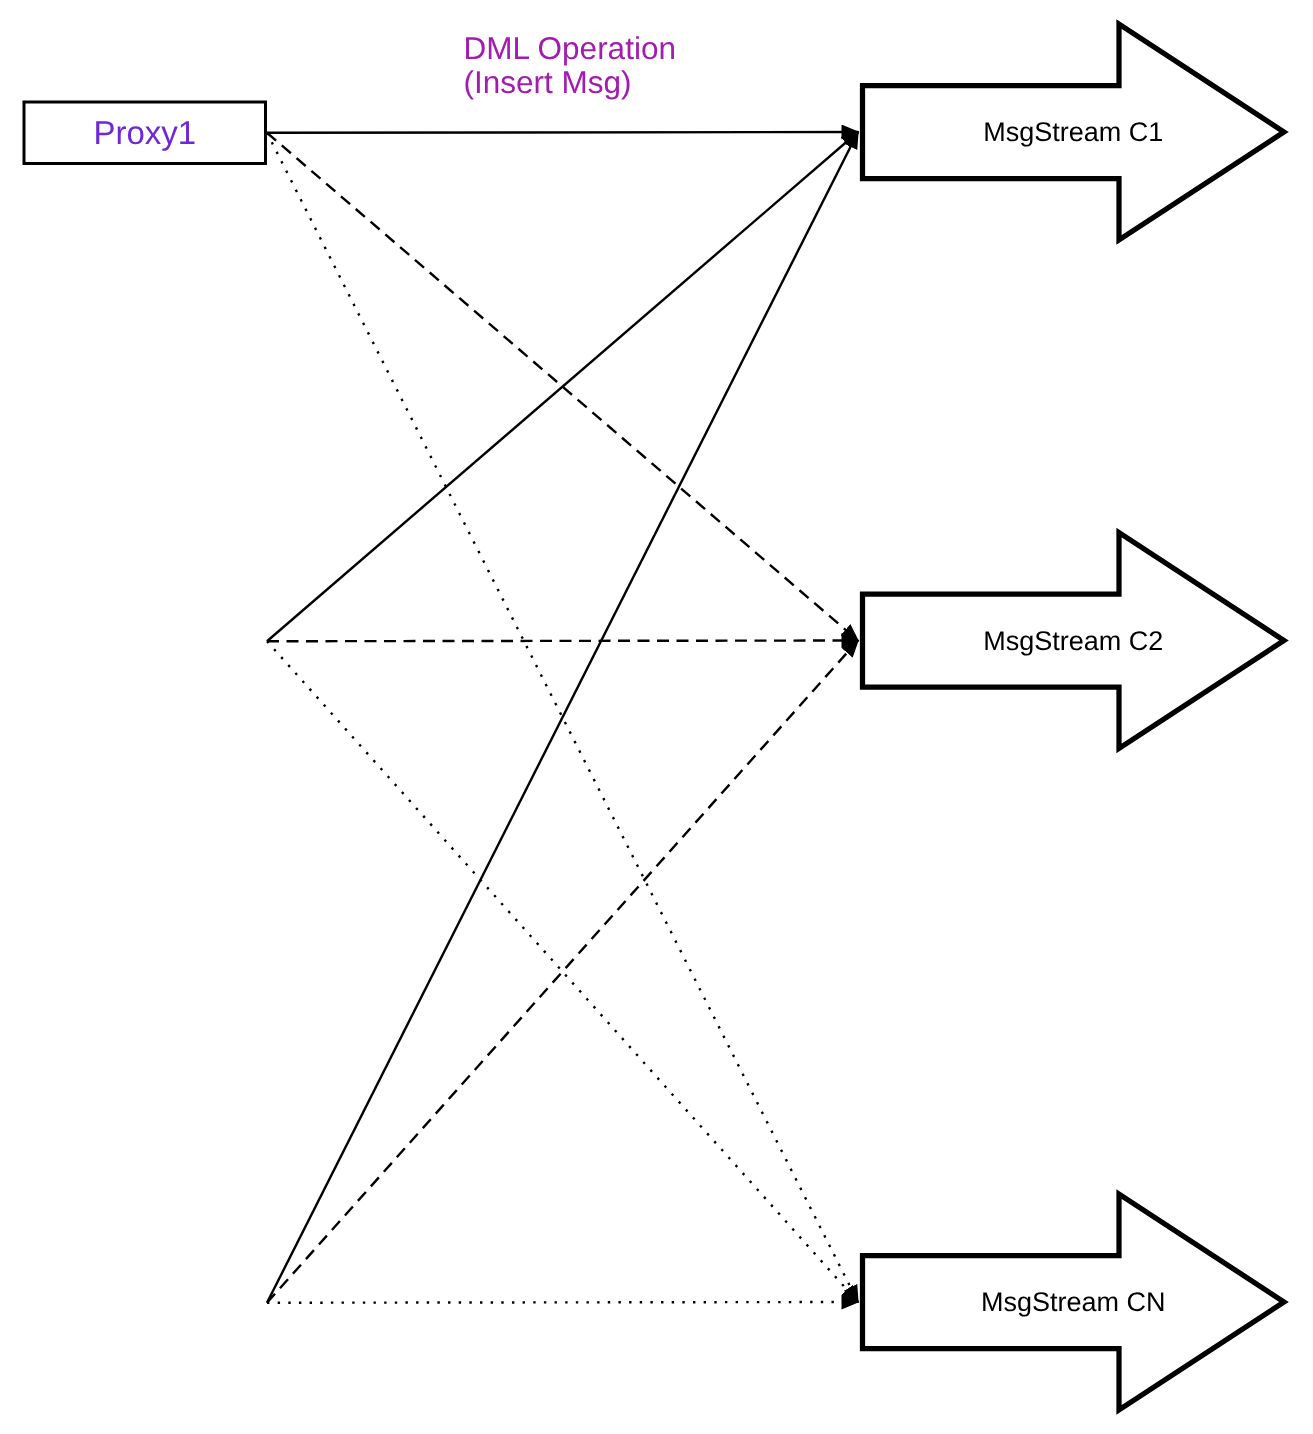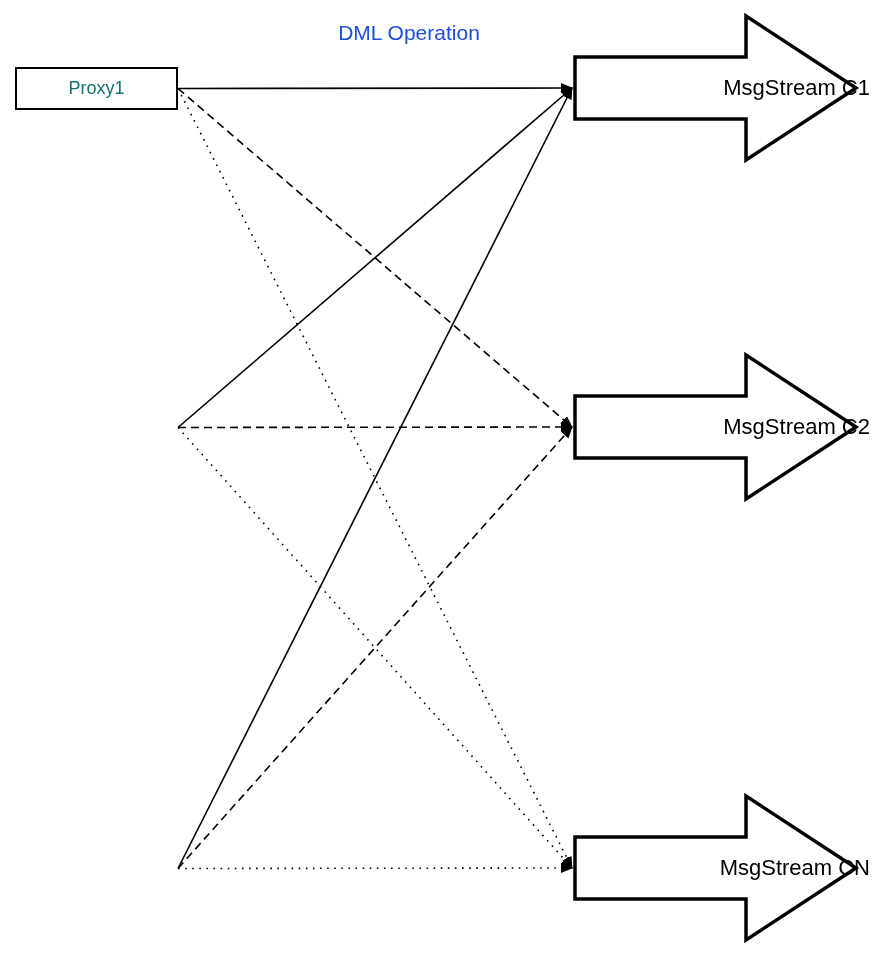--- a/index.html
+++ b/index.html
@@ -37,42 +37,42 @@
     position: absolute;
     left: 15px;
     width: 163px;
     height: 43px;
     box-sizing: border-box;
     border: 2.5px solid #000000;
     background: #ffffff;
     display: flex;
     align-items: center;
     justify-content: center;
-    font-size: 18px;
-    color: #0f766e;
+    font-size: 22px;
+    color: #6d28d9;
   }
   .stream-label {
     position: absolute;
-    left: 589px;
+    left: 575px;
     width: 281px;
     height: 30px;
     line-height: 30px;
-    text-align: right;
-    font-size: 22px;
+    text-align: center;
+    font-size: 18px;
     color: #000000;
   }
   .top-label {
     position: absolute;
     left: 309px;
     top: 21px;
     width: 200px;
-    text-align: center;
+    text-align: left;
     font-size: 21px;
     line-height: 23px;
-    color: #1d4ed8;
+    color: #a21caf;
   }
 </style>
 </head>
 <body>
 
 <div class="canvas">
 
   <svg class="diagram-svg" viewBox="0 0 875 956" xmlns="http://www.w3.org/2000/svg">
     <defs>
       <marker id="arrowhead" markerUnits="userSpaceOnUse" markerWidth="14" markerHeight="12" refX="11" refY="5" orient="auto">
@@ -92,20 +92,21 @@
         <line x1="178" y1="868.5" x2="572" y2="868" class="edge" stroke-dasharray="1.6,5.5" marker-end="url(#arrowhead)"></line>
       </g>
 
     <polygon class="bigarrow" points="575,57 746,57 746,16 856,88 746,160 746,119 575,119"></polygon>
     <polygon class="bigarrow" points="575,396 746,396 746,355 856,427 746,499 746,458 575,458"></polygon>
     <polygon class="bigarrow" points="575,837 746,837 746,796 856,868 746,940 746,899 575,899"></polygon>
   </svg>
 
   <div class="top-label">
     <div>DML Operation</div>
+    <div>(Insert Msg)</div>
   </div>
 
   <div class="proxy-box" style="top:67px">
     <span>Proxy1</span>
   </div>
 
   <div class="stream-label" style="top:73px">MsgStream C1</div>
   <div class="stream-label" style="top:412px">MsgStream C2</div>
   <div class="stream-label" style="top:853px">MsgStream CN</div>
 

